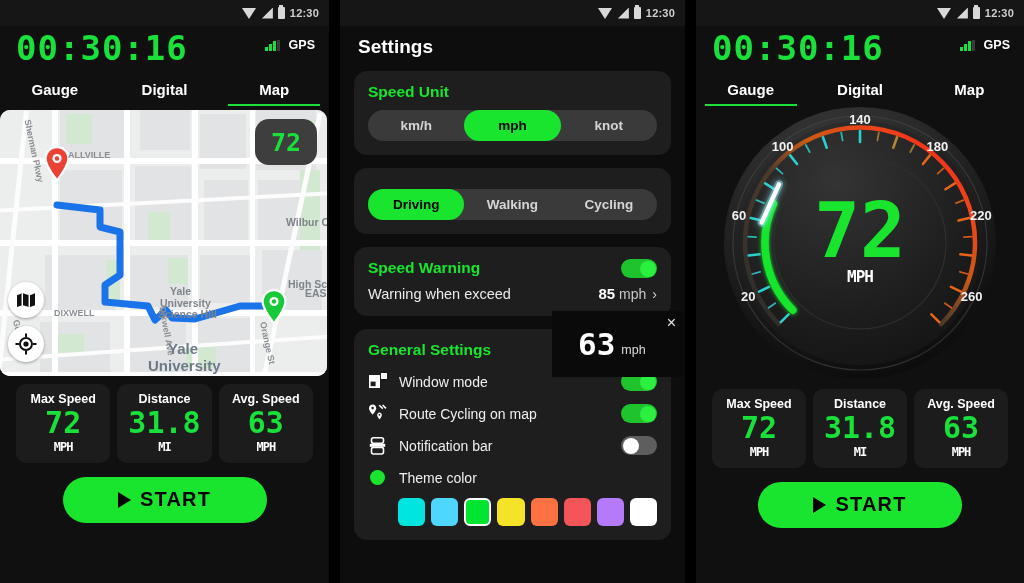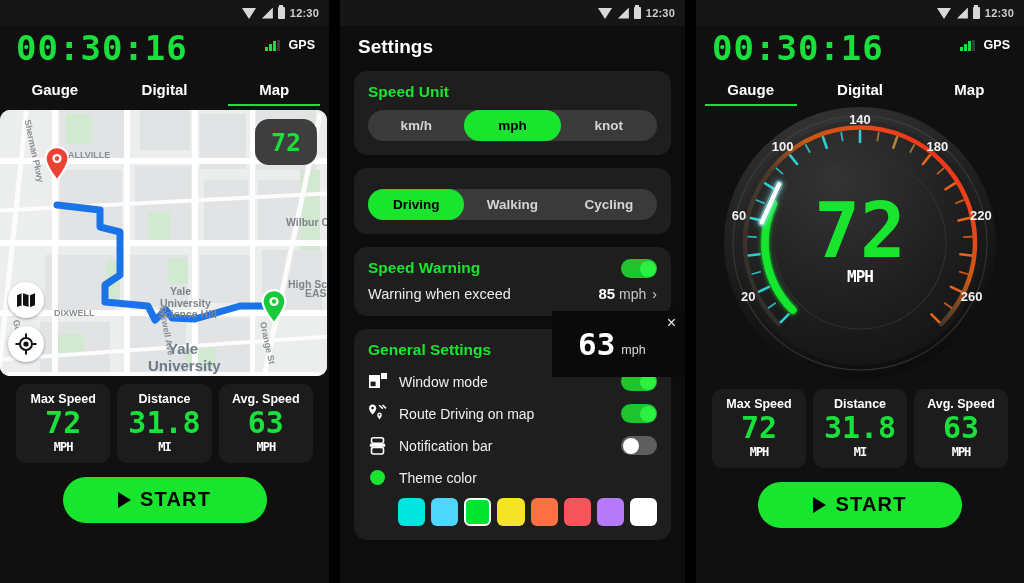--- a/index.html
+++ b/index.html
@@ -332,21 +332,21 @@
       <div class="gs-row">
         <div class="gs-ic">
           <svg width="19" height="19" viewBox="0 0 19 19">
             <path d="M4.6 0.6C2.6 0.6 1 2.2 1 4.2 1 6.9 4.6 10.5 4.6 10.5S8.2 6.9 8.2 4.2C8.2 2.2 6.6.6 4.6.6Z" fill="#fff"></path>
             <circle cx="4.6" cy="4.1" r="1.3" fill="#1e1e1e"></circle>
             <path d="M11.5 8.6C10.2 8.6 9.2 9.6 9.2 10.9 9.2 12.7 11.5 15.2 11.5 15.2S13.8 12.7 13.8 10.9C13.8 9.6 12.8 8.6 11.5 8.6Z" fill="#fff"></path>
             <circle cx="11.5" cy="10.8" r="0.9" fill="#1e1e1e"></circle>
             <path d="M11.2 1.2 14.8 4.6M14.6 1.0 18 4.4" stroke="#fff" stroke-width="1.5"></path>
           </svg>
         </div>
-        <div class="txt">Route Driving on map</div>
+        <div class="txt">Route Cycling on map</div>
         <div class="switch on"></div>
       </div>
 
       <div class="gs-row">
         <div class="gs-ic">
           <svg width="17" height="18" viewBox="0 0 17 18">
             <rect x="2.5" y="0.8" width="12" height="5.5" rx="2" fill="none" stroke="#fff" stroke-width="1.6"></rect>
             <rect x="0.8" y="6.8" width="15.4" height="3" fill="#fff"></rect>
             <rect x="2.5" y="10.4" width="12" height="6.6" rx="2" fill="none" stroke="#fff" stroke-width="1.6"></rect>
           </svg>

